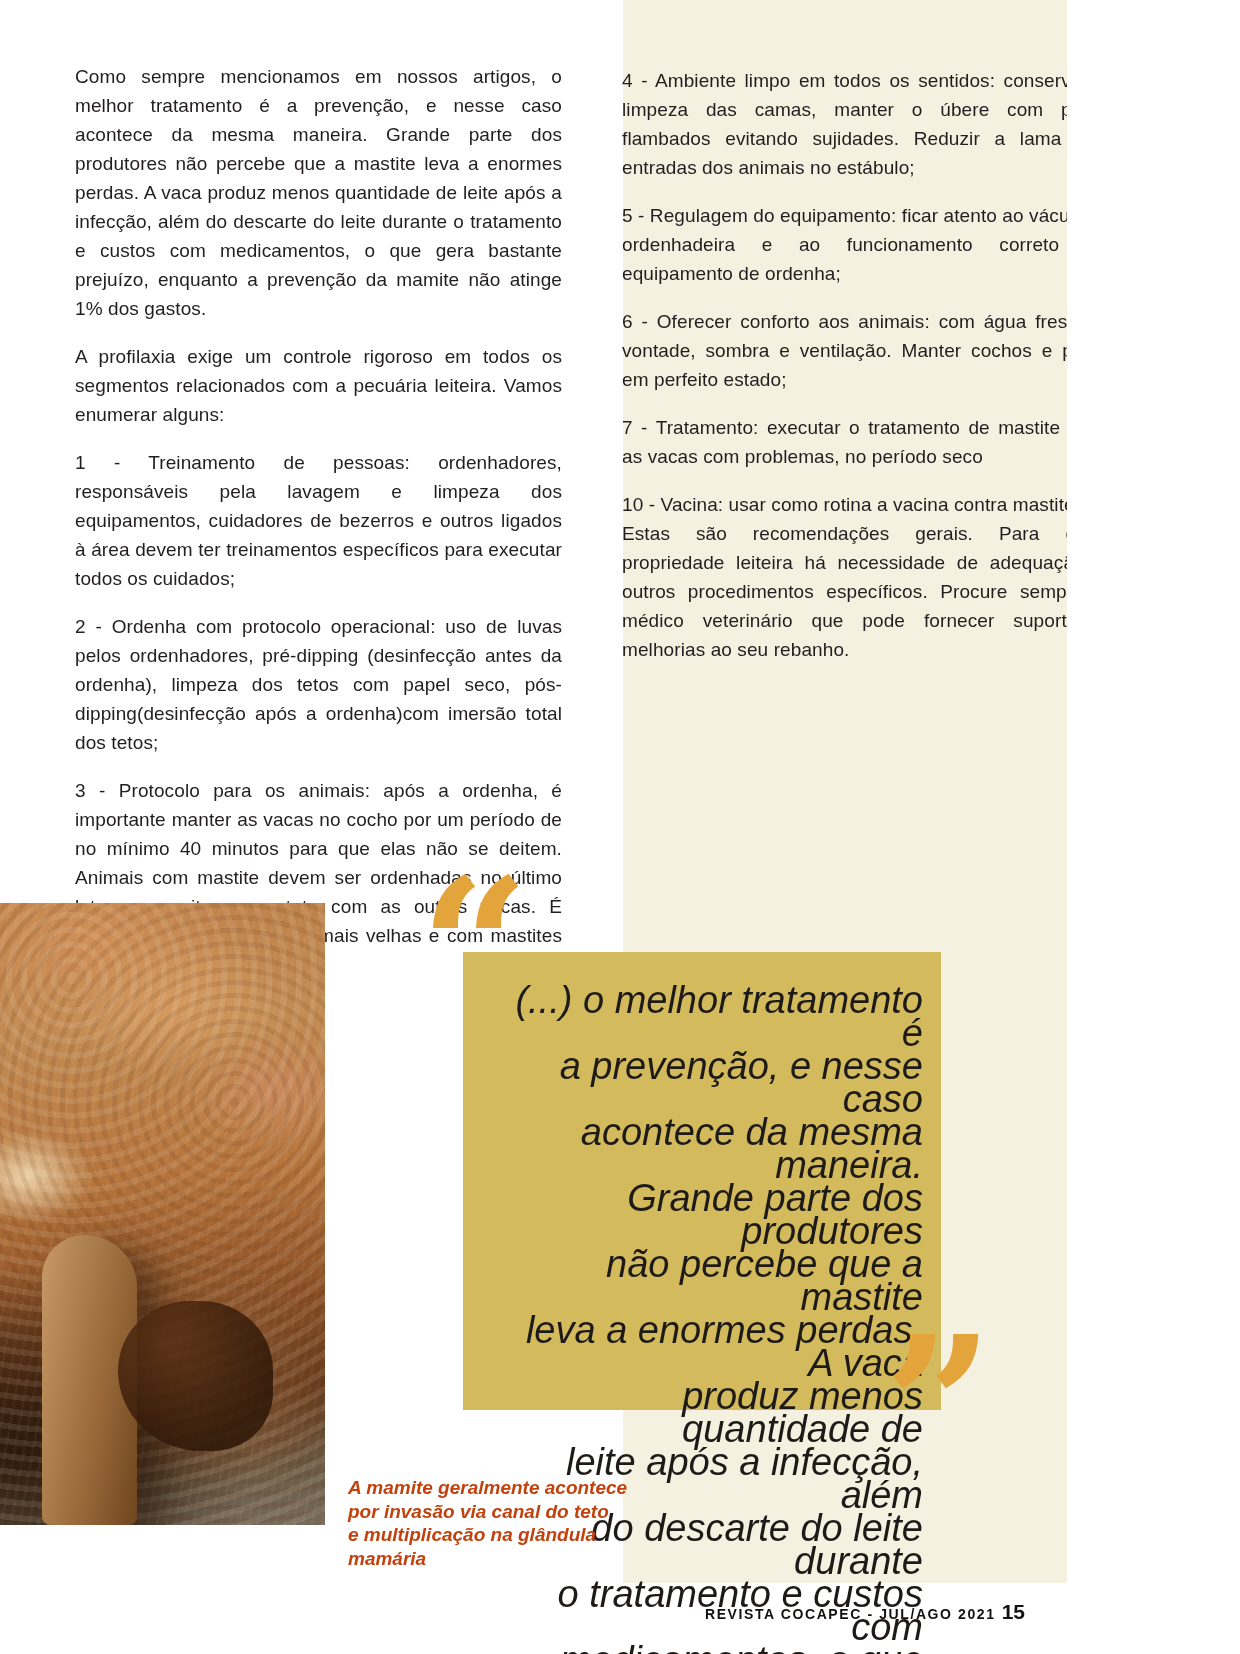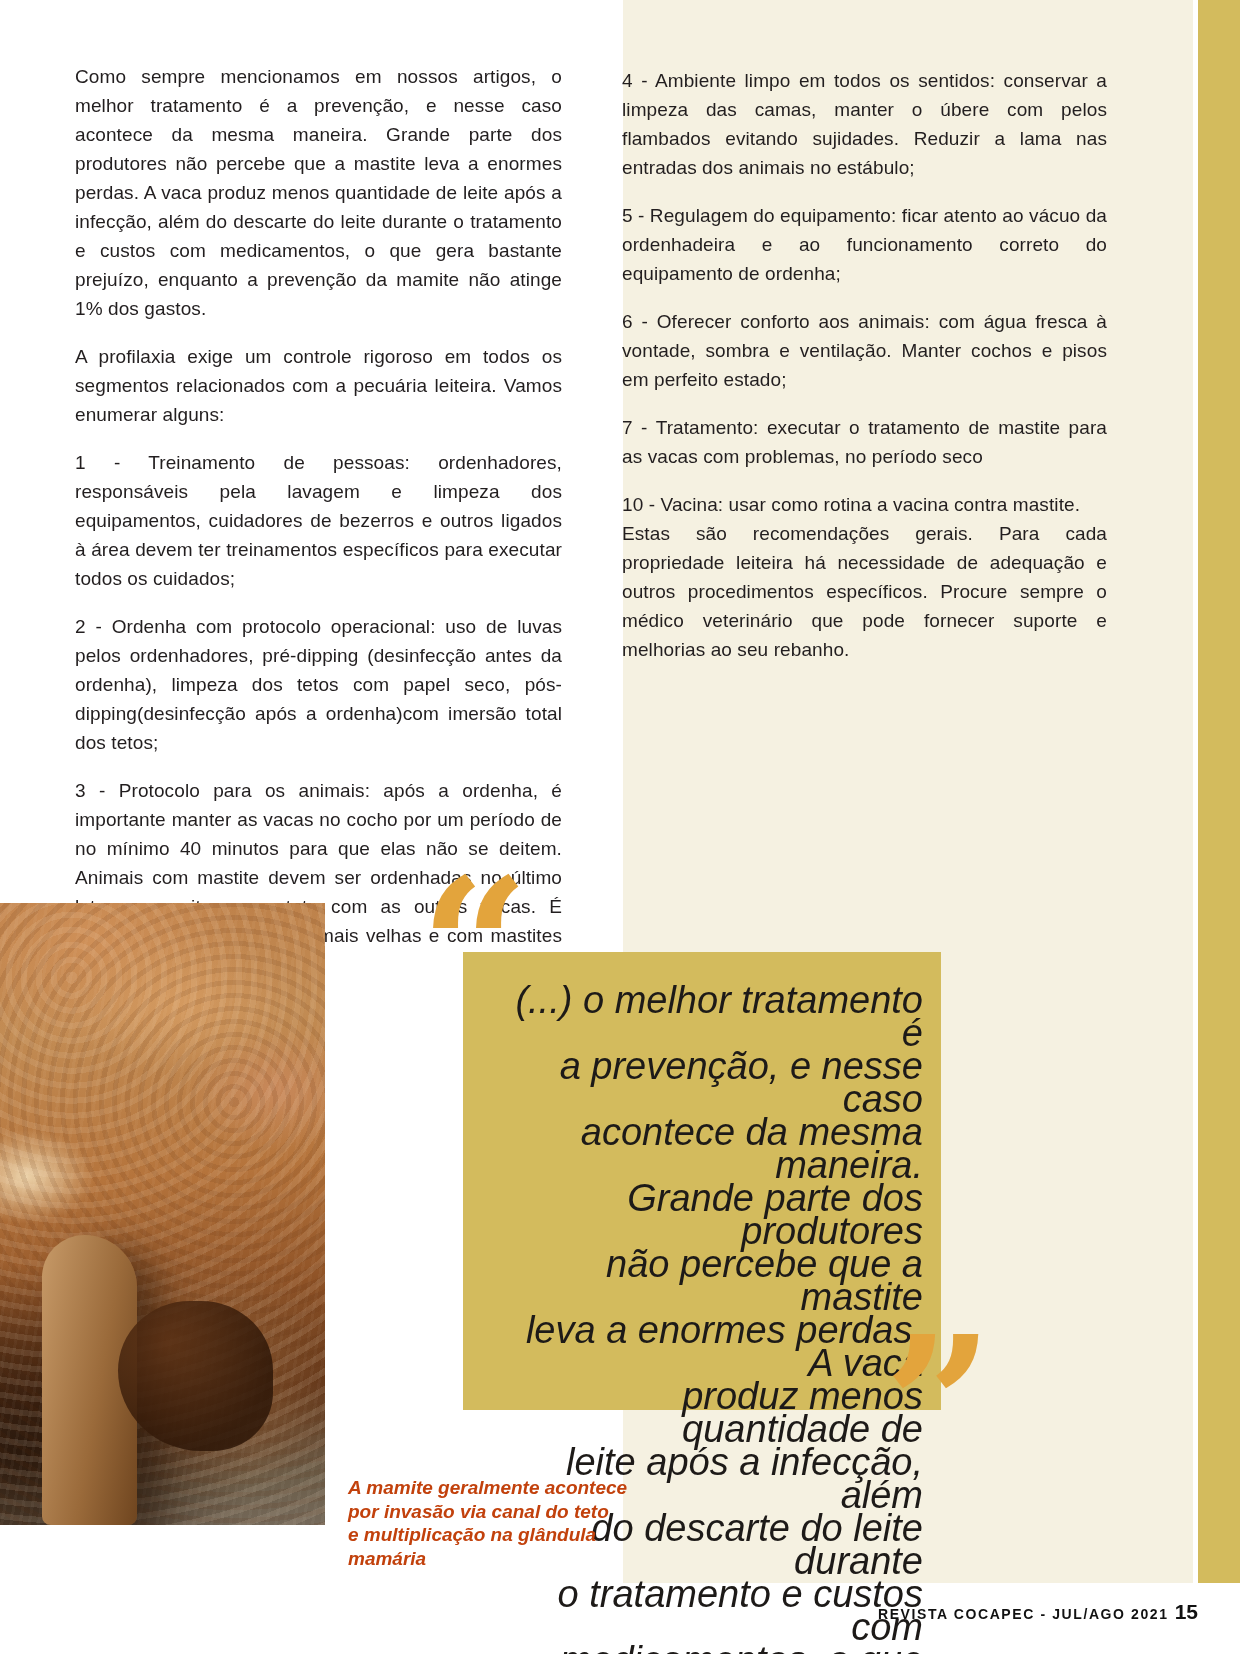--- a/index.html
+++ b/index.html
@@ -1,17 +1,17 @@
 <!DOCTYPE html>
 <html><head>
 <meta charset="utf-8">
 <style>
   html,body{margin:0;padding:0;background:#ffffff;}
   .page{
-    position:relative;width:1240px;height:1654px;overflow:hidden;
+    position:relative;width:1067px;height:1654px;overflow:hidden;
     background:#ffffff;
     font-family:"Liberation Sans","DejaVu Sans",sans-serif;
     color:#221e1f;
   }
   
   .cream-band{position:absolute;left:623px;top:0;width:570px;height:1583px;background:#f5f1e1;}
   .gold-bar{position:absolute;left:1198px;top:0;width:42px;height:1583px;background:#d3bb5d;}
 
   
   .col{position:absolute;top:0;text-align:justify;font-size:19px;line-height:29px;letter-spacing:.1px;}

